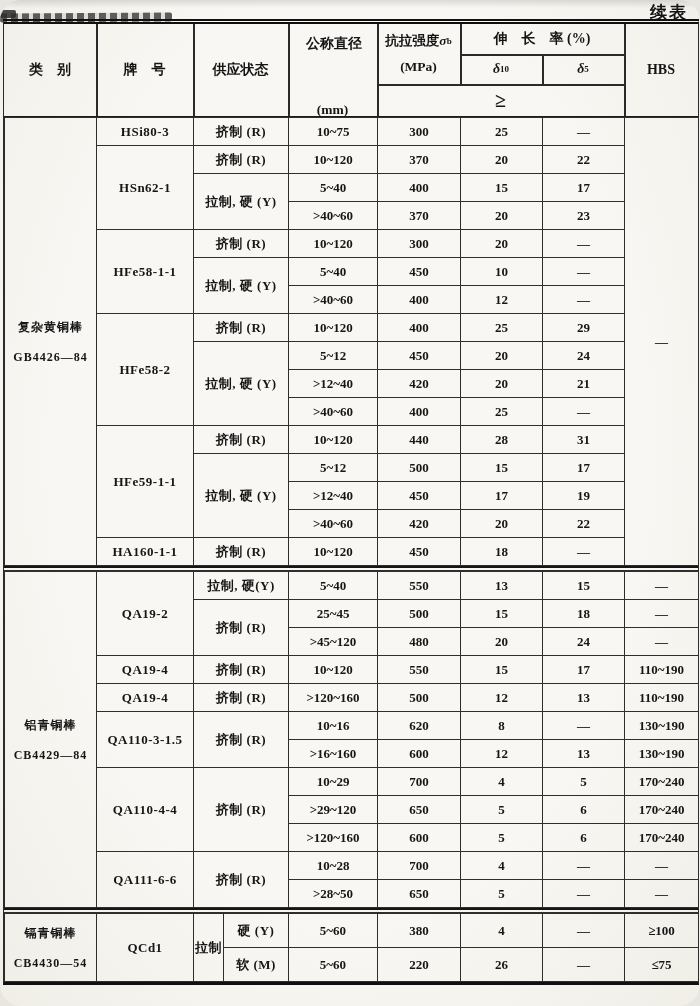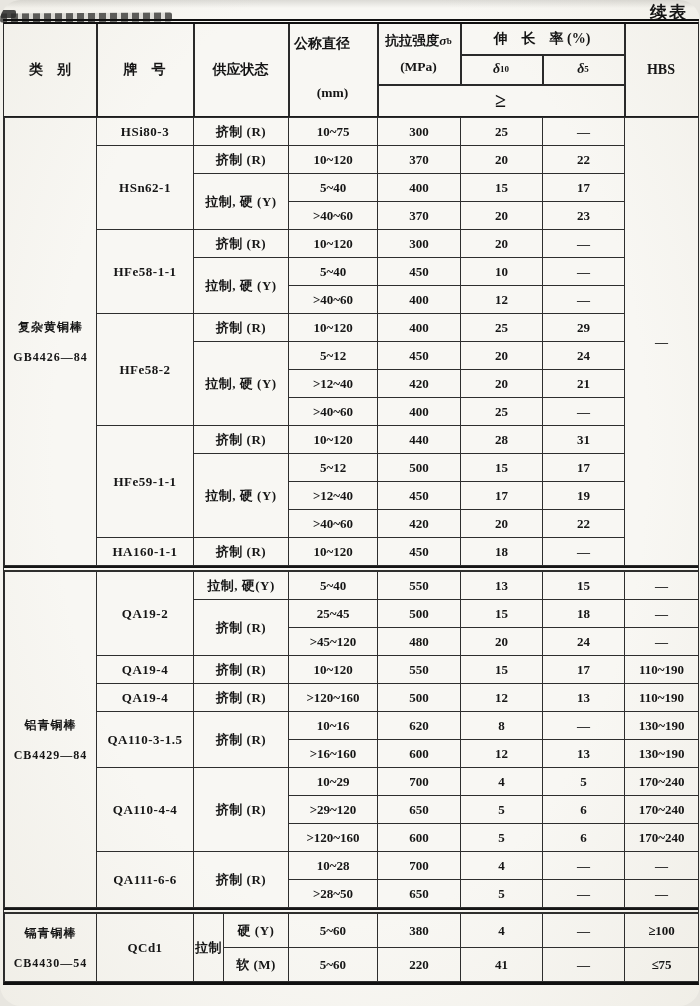--- a/index.html
+++ b/index.html
@@ -81,22 +81,22 @@
       <div class="vline" style="left:538px;top:30px;height:30px"></div>
       <div class="vline" style="left:620px;height:92px"></div>
 
       <div class="hline" style="left:456px;top:30px;width:164px"></div>
       <div class="hline" style="left:373px;top:60px;width:247px"></div>
 
       <div class="hcell" style="left:0;top:0;width:92px;height:92px">类　别</div>
       <div class="hcell" style="left:92px;top:0;width:97px;height:92px">牌　号</div>
       <div class="hcell" style="left:189px;top:0;width:95px;height:92px">供应状态</div>
 
-      <div class="hcell" style="left:272px;top:8px;width:92px;height:24px">公称直径</div>
-      <div class="hcell hsmall" style="left:284px;top:57px;width:89px;height:24px">(mm)</div>
+      <div class="hcell" style="left:284px;top:8px;width:92px;height:24px">公称直径</div>
+      <div class="hcell hsmall" style="left:284px;top:74px;width:89px;height:24px">(mm)</div>
 
       <div class="hcell hsmall" style="left:373px;top:5px;width:83px;height:24px">
         <span>抗拉强度</span>
           <i>σ</i>
           <sub>b</sub>
       </div>
       <div class="hcell hsmall" style="left:373px;top:31px;width:83px;height:24px">(MPa)</div>
 
       <div class="hcell" style="left:456px;top:0;width:164px;height:30px">伸　长　率 (%)</div>
       <div class="hcell" style="left:456px;top:30px;width:82px;height:30px">
@@ -386,20 +386,20 @@
             <td class="c-diam">5~60</td>
             <td class="c-sig">380</td>
             <td class="c-d10">4</td>
             <td class="c-d5">—</td>
             <td class="c-hbs">≥100</td>
           </tr>
           <tr style="height: 34px;">
             <td class="c-supply">软 (M)</td>
             <td class="c-diam">5~60</td>
             <td class="c-sig">220</td>
-            <td class="c-d10">41</td>
+            <td class="c-d10">26</td>
             <td class="c-d5">—</td>
             <td class="c-hbs">≤75</td>
           </tr>
         </tbody>
     </table>
   </div>
 </div>
 
 </body></html>

